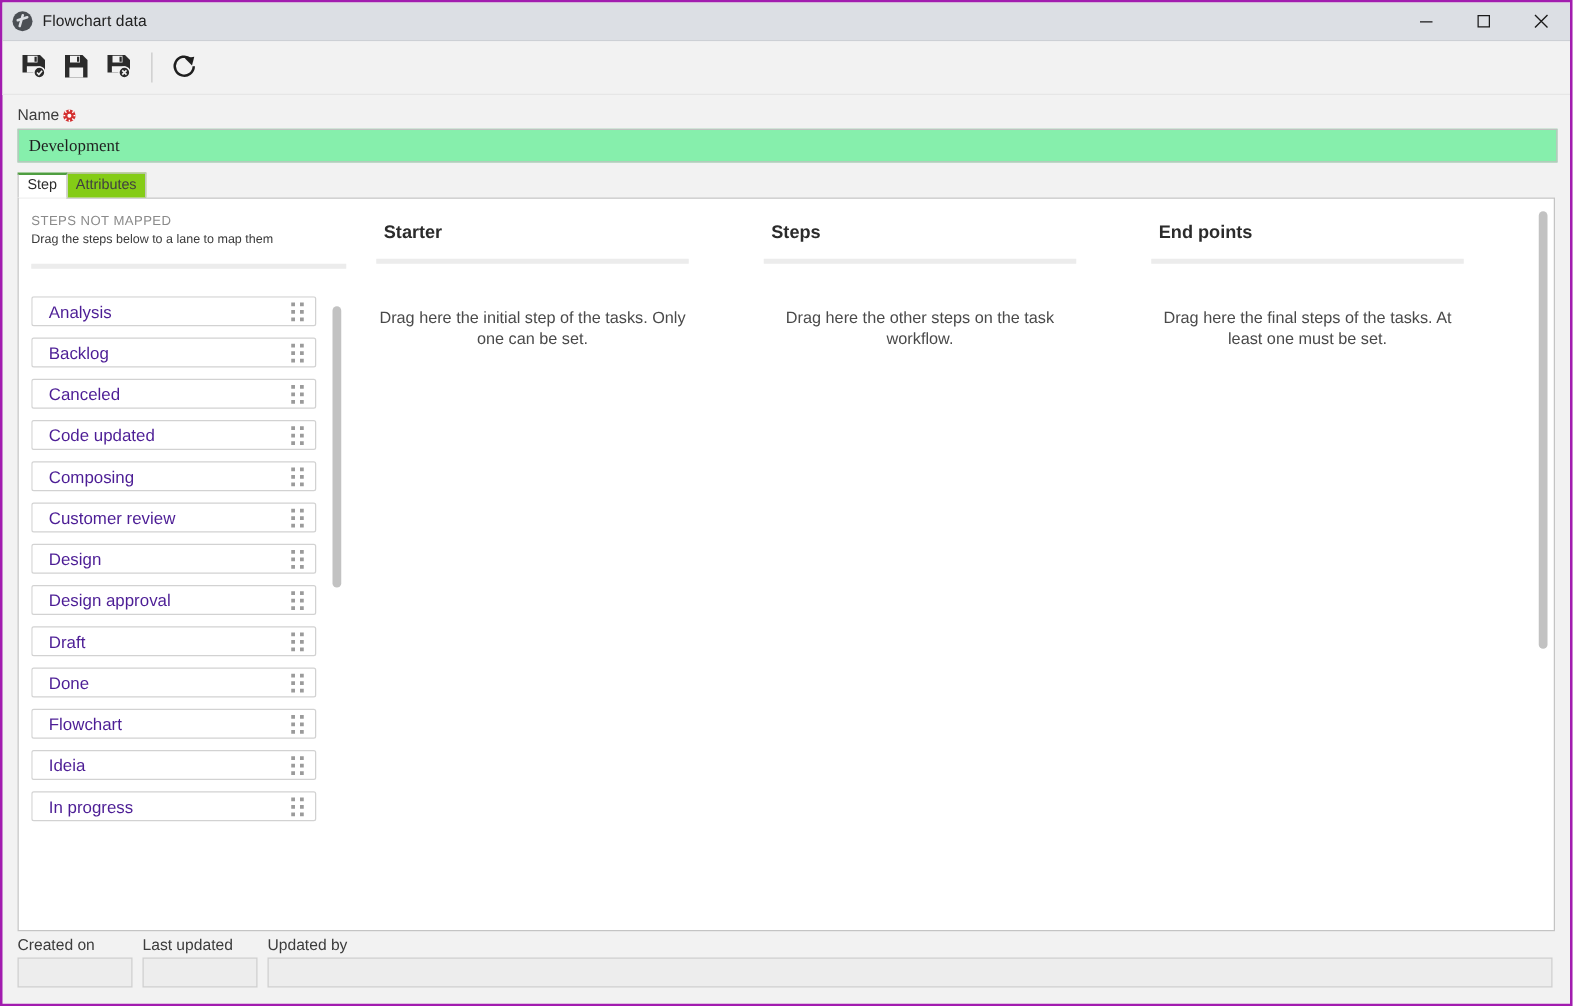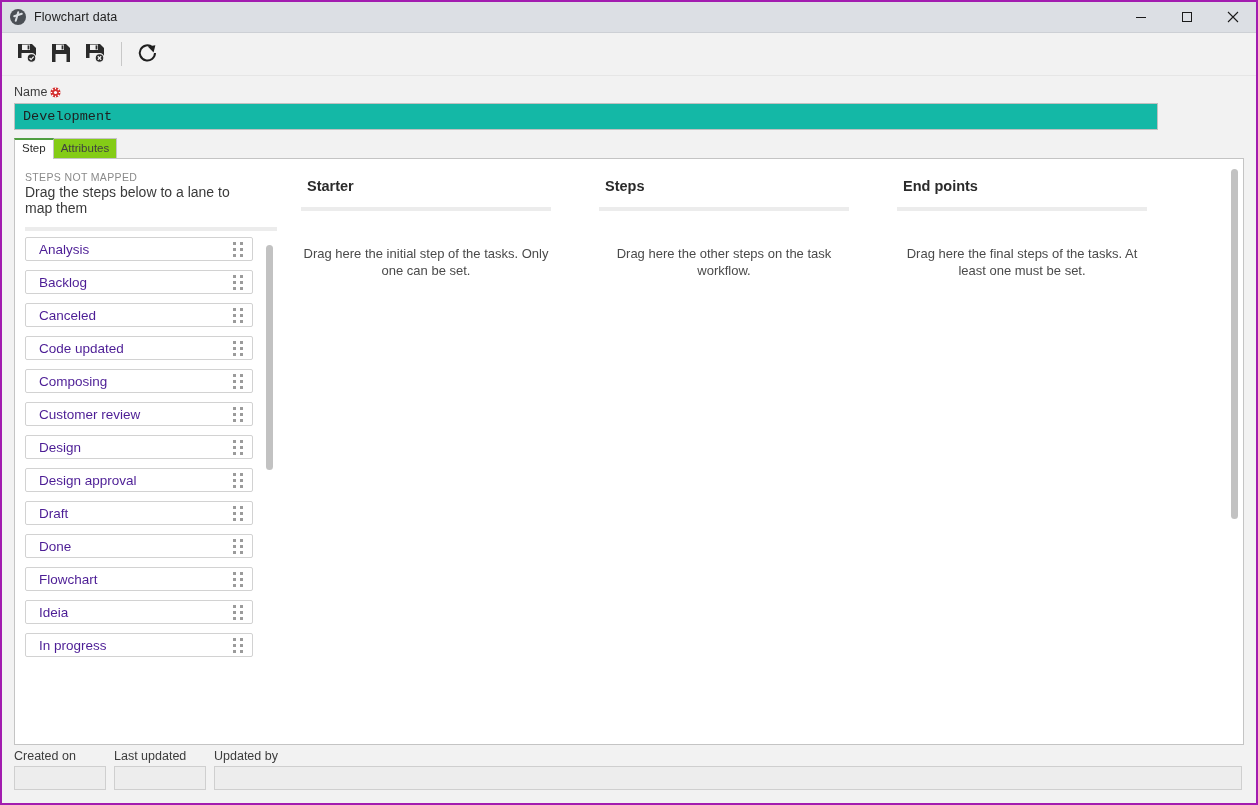--- a/index.html
+++ b/index.html
@@ -126,25 +126,25 @@
   }
   .required-icon {
     margin-left: 3px;
     width: 11px; height: 11px;
     position: relative;
     display: inline-block;
   }
   .required-icon svg { display:block; }
   .name-input {
     box-sizing: border-box;
-    width: 1144px;
+    width: 1232px;
     height: 27px;
     border: 1px solid #c0c0c0;
-    background: #14b8a6;
-    font-family: Liberation Mono, monospace;
+    background: #86efac;
+    font-family: Liberation Serif, serif;
     font-size: 13.5px;
     color: #1f1f1f;
     padding: 0 8px;
     outline: none;
   }
 
   
   .tabs {
     margin: 8px 0 0 12px;
     display: flex;
@@ -205,21 +205,21 @@
     box-sizing: border-box;
     position: relative;
   }
   .col-title-small {
     font-size: 10.5px;
     letter-spacing: .35px;
     color: #8a8a8a;
     margin-bottom: 1px;
   }
   .col-subtitle {
-    font-size: 14px;
+    font-size: 10px;
     color: #3a3a3a;
     line-height: 16px;
     width: 228px;
   }
   .col-rule {
     height: 4px;
     background: #ececec;
     width: 252px;
     margin-top: 11px;
   }
@@ -276,20 +276,21 @@
     border-radius: 4px;
   }
 
   
   .lanes {
     flex: 1 1 auto;
     display: flex;
     padding: 12px 0 0 0;
     position: relative;
     overflow: hidden;
+    gap: 12px;
   }
   .lane {
     width: 274px;
     flex: 0 0 auto;
     padding: 0 0 0 0;
     margin-left: 24px;
   }
   .lane-title {
     font-size: 14.5px;
     font-weight: bold;

